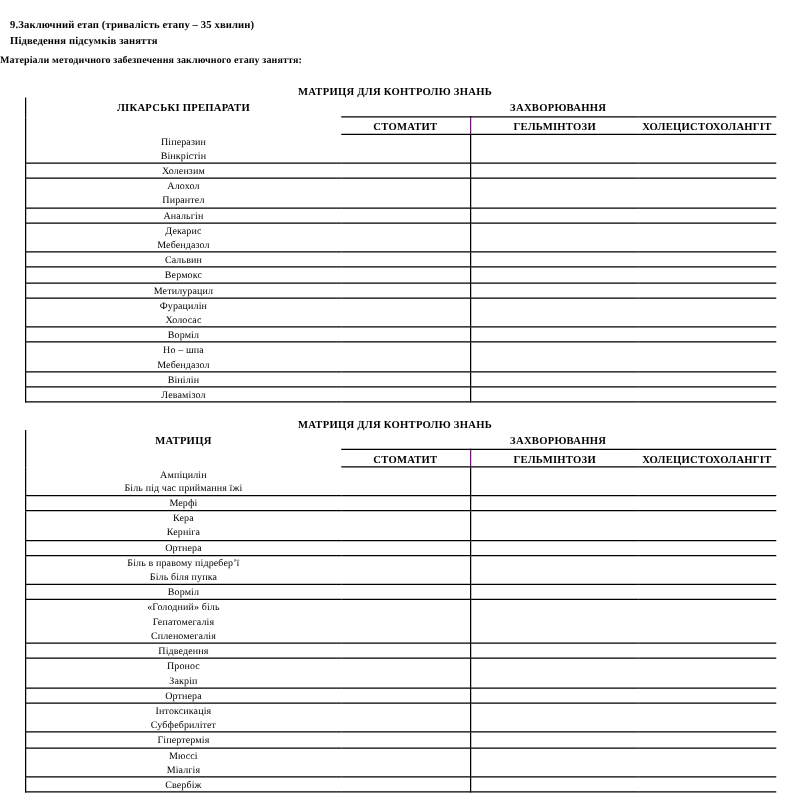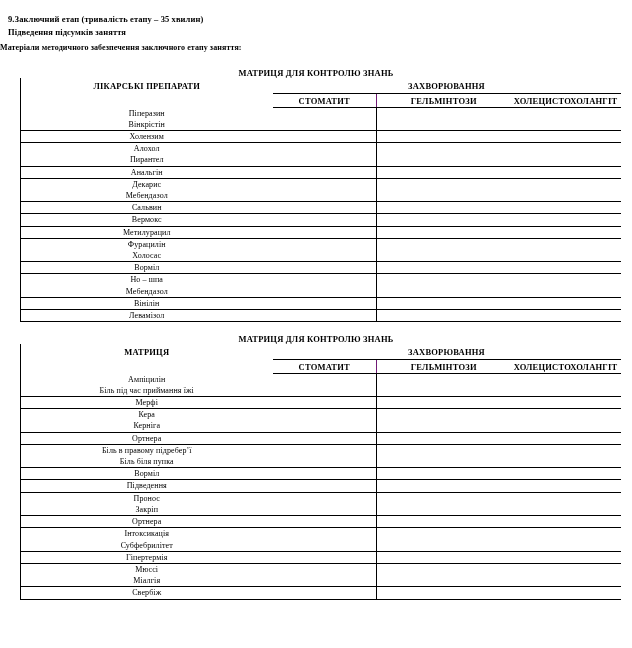--- a/index.html
+++ b/index.html
@@ -345,20 +345,30 @@
         <tr class="grp">
           <td class="g-name">
             <div class="g-line">Вормiл</div>
           </td>
           <td class="g-one"></td>
           <td class="g-two"></td>
           <td class="g-three"></td>
         </tr>
         <tr class="grp">
           <td class="g-name">
+            <div class="g-line">«Голодний» біль</div>
+            <div class="g-line">Гепатомегалія</div>
+            <div class="g-line">Спленомегалія</div>
+          </td>
+          <td class="g-one"></td>
+          <td class="g-two"></td>
+          <td class="g-three"></td>
+        </tr>
+        <tr class="grp">
+          <td class="g-name">
             <div class="g-line">Підведення</div>
           </td>
           <td class="g-one"></td>
           <td class="g-two"></td>
           <td class="g-three"></td>
         </tr>
         <tr class="grp">
           <td class="g-name">
             <div class="g-line">Пронос</div>
             <div class="g-line">Закріп</div>

